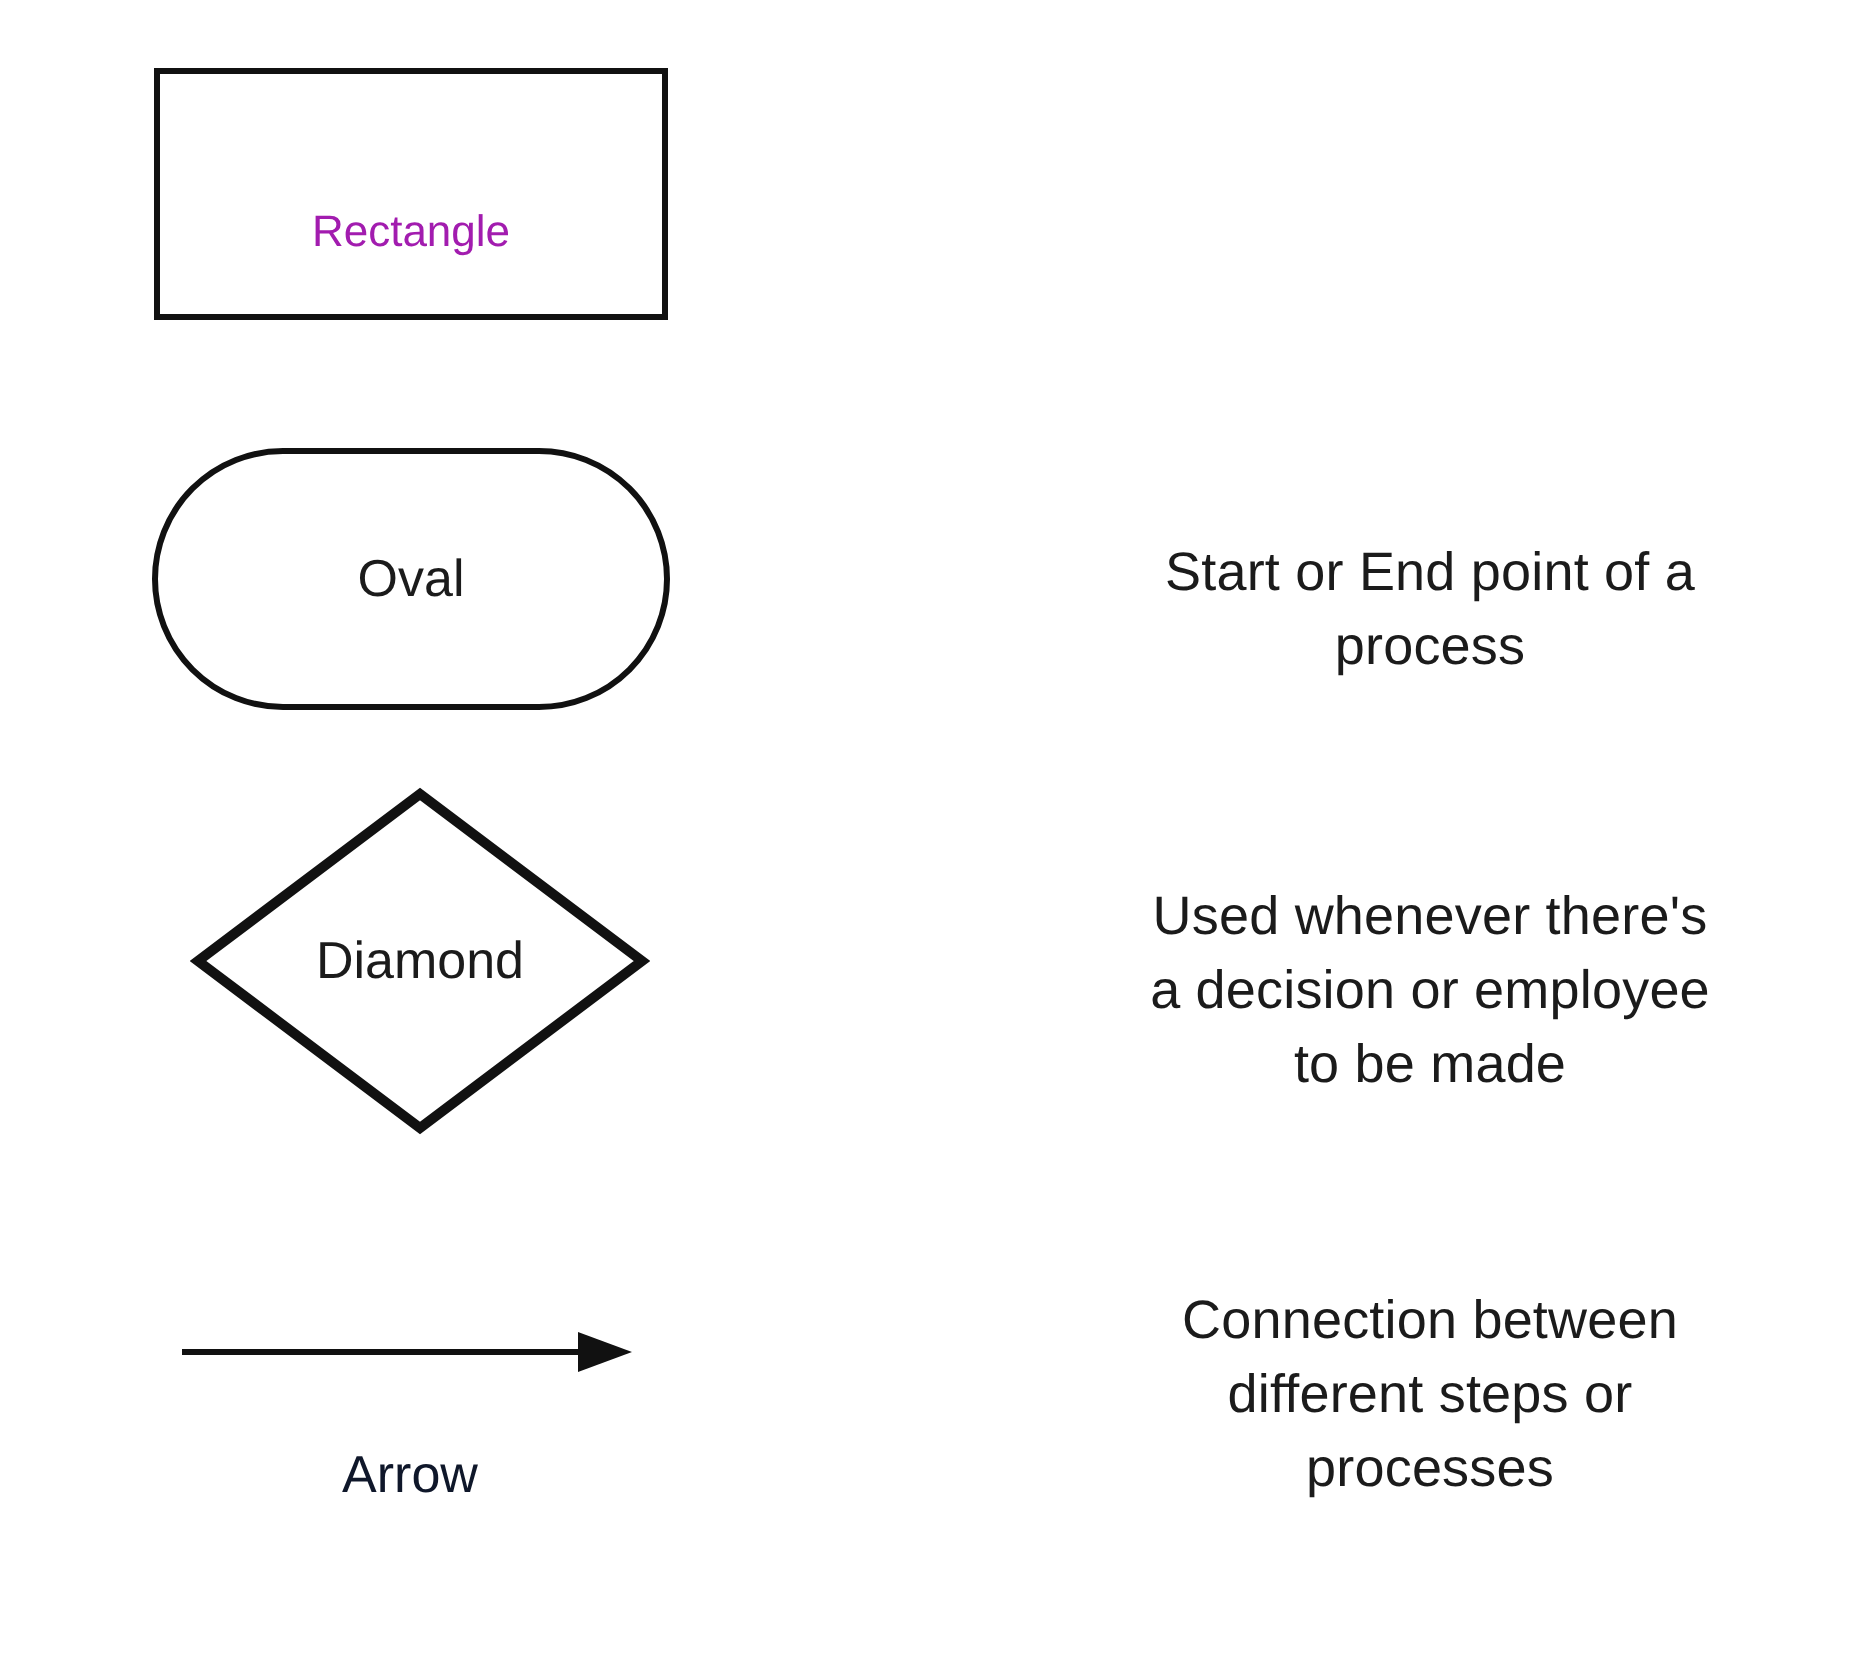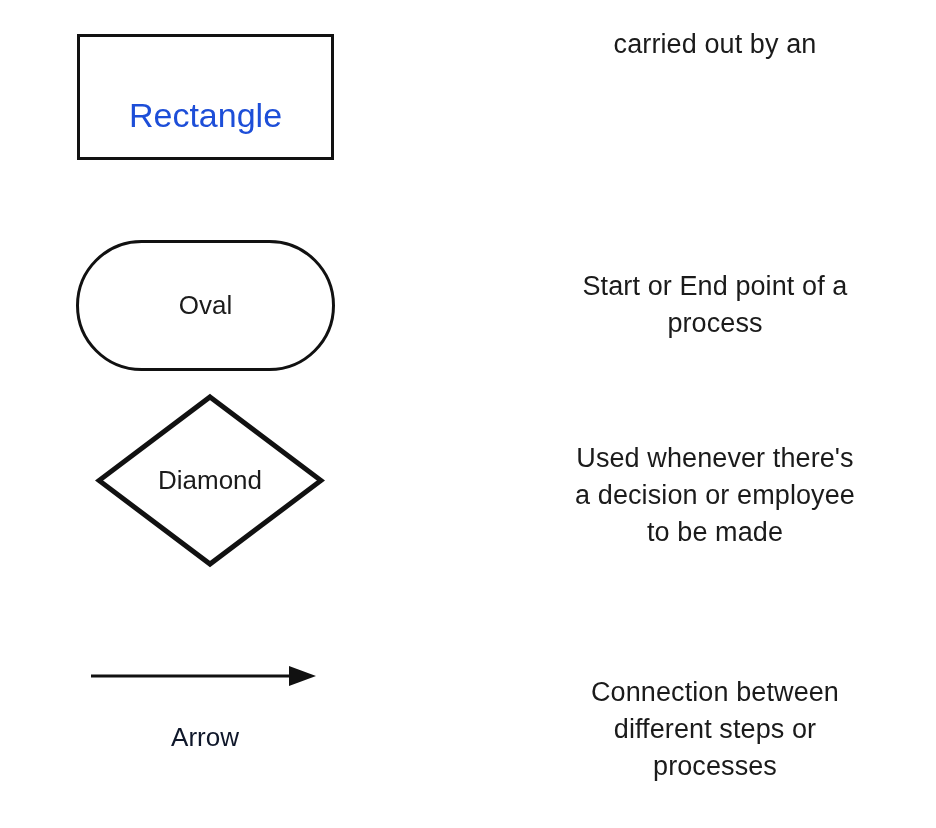--- a/index.html
+++ b/index.html
@@ -62,30 +62,30 @@
     width: 251px;
     height: 120px;
     border: 3px solid #111111;
     background: #ffffff;
     box-sizing: content-box;
     display: flex;
     align-items: center;
     justify-content: center;
   }
   .shape-rectangle .shape-label {
-    font-size: 34px;
-    color: #1d4ed8;
+    font-size: 22px;
+    color: #a21caf;
     margin-top: 37px;
   }
 
   
   .shape-oval {
     position: absolute;
     left: 76px;
-    top: 44px;
+    top: 28px;
     width: 253px;
     height: 125px;
     border: 3px solid #111111;
     border-radius: 70px;
     background: #ffffff;
     display: flex;
     align-items: center;
     justify-content: center;
   }
   .shape-oval .shape-label {
@@ -138,37 +138,36 @@
     width: 250px;
     text-align: center;
     font-size: 26px;
     color: #0f172a;
   }
 
   
   #desc-rectangle { top: 26px; }
   #desc-oval      { top: 72px; }
   #desc-diamond   { top: 50px; }
-  #desc-arrow     { top: 42px; margin-top: 32px; }
+  #desc-arrow     { top: 42px; }
 
   .desc-line { display: block; white-space: pre; }
 </style>
 </head>
 <body>
 
 <div id="legend">
 
   <div class="legend-row" id="row-rectangle">
     <div class="symbol-cell">
       <div class="shape-rectangle">
         <span class="shape-label">Rectangle</span>
       </div>
     </div>
     <div class="desc-cell" id="desc-rectangle">
-      <span class="desc-line">carried out by an</span>
     </div>
   </div>
 
   <div class="legend-row" id="row-oval">
     <div class="symbol-cell">
       <div class="shape-oval">
         <span class="shape-label">Oval</span>
       </div>
     </div>
     <div class="desc-cell" id="desc-oval">

